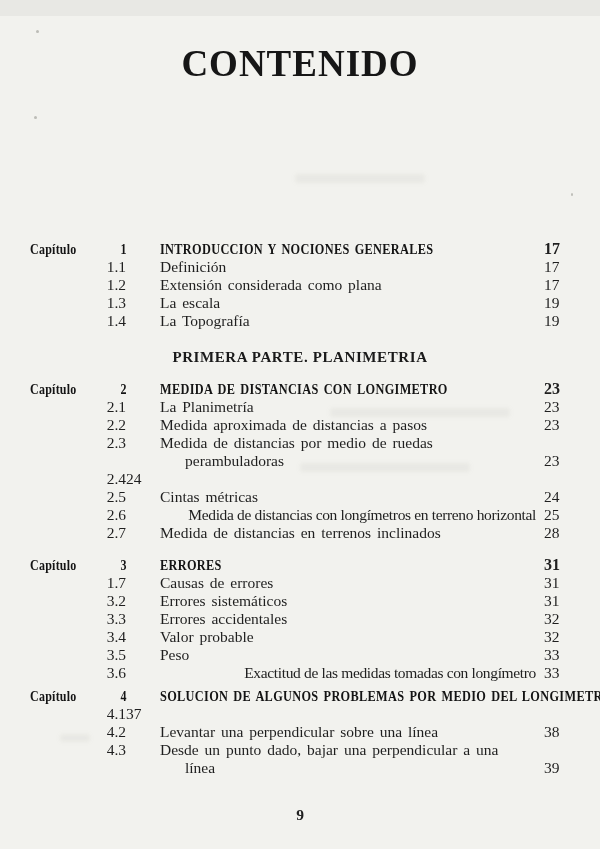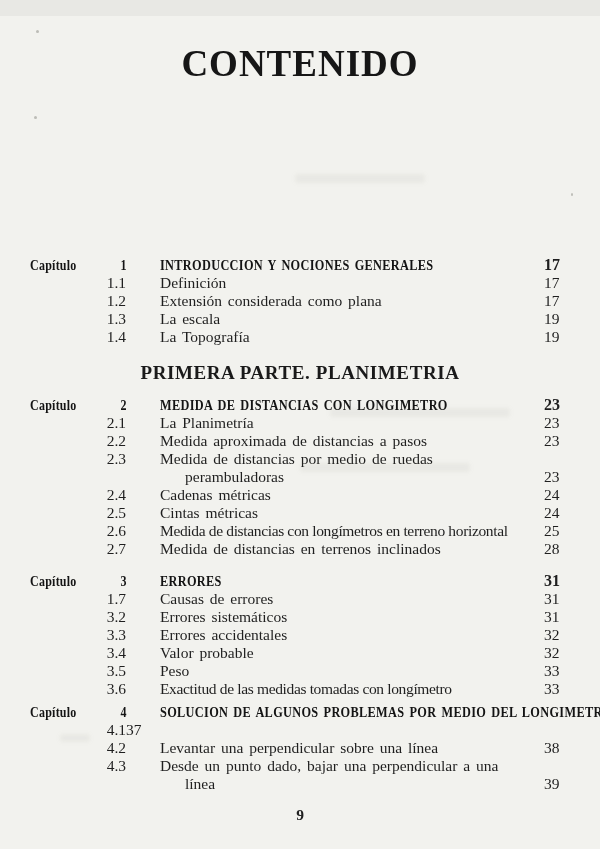--- a/index.html
+++ b/index.html
@@ -20,26 +20,26 @@
   
   .book-title{
     position:absolute;top:26px;left:0;right:0;
     text-align:center;
     font-size:37px;font-weight:bold;
     letter-spacing:1px;
     color:#161616;
   }
   
   .toc{
-    position:absolute;top:240px;left:30px;right:30px;
+    position:absolute;top:224px;left:30px;right:30px;
   }
   .part-heading{
     margin-top:16px;
     text-align:center;
-    font-size:19px;font-weight:bold;
+    font-size:15px;font-weight:bold;
     letter-spacing:0.6px;
     line-height:22px;
     color:#1a1a1a;
   }
   .chapters-post{margin-top:12px;}
   .block{margin-top:0;}
   .block + .block{margin-top:14px;}
   .chapters-post .block:nth-child(3){margin-top:5px;}
   
   .row{
@@ -66,21 +66,21 @@
   .ct-inner{
     display:inline-block;
     font-weight:bold;
     transform-origin:left center;
     font-size:15px;
     letter-spacing:0.4px;
     white-space:nowrap;
     color:#141414;
   }
   .chapter-row .col-page{font-weight:bold;font-size:16px;}
-  .sec-condensed .col-title{letter-spacing:-0.35px;word-spacing:0;}
+  .sec-condensed .col-title{letter-spacing:-0.35px;word-spacing:0;text-align:right;}
   
   .folio{
     position:absolute;top:790px;left:0;right:0;
     text-align:center;
     font-size:15.5px;font-weight:bold;
   }
   
   .smudge{position:absolute;background:rgba(110,110,95,0.07);filter:blur(2px);border-radius:3px;pointer-events:none;}
   .sm1{top:158px;left:295px;width:130px;height:9px;}
   .sm2{top:392px;left:330px;width:180px;height:9px;}
@@ -156,21 +156,20 @@
           </div>
           <div class="row">
             <span class="col-label"></span>
             <span class="col-num">2.3</span>
             <span class="col-title"><span class="t1">Medida de distancias por medio de ruedas</span><span class="l2">perambuladoras</span></span>
             <span class="col-page">23</span>
           </div>
           <div class="row">
             <span class="col-label"></span>
             <span class="col-num">2.4</span>
-            <span class="col-title"><span class="t1">Cadenas métricas</span></span>
             <span class="col-page">24</span>
           </div>
           <div class="row">
             <span class="col-label"></span>
             <span class="col-num">2.5</span>
             <span class="col-title"><span class="t1">Cintas métricas</span></span>
             <span class="col-page">24</span>
           </div>
           <div class="row sec-condensed">
             <span class="col-label"></span>

